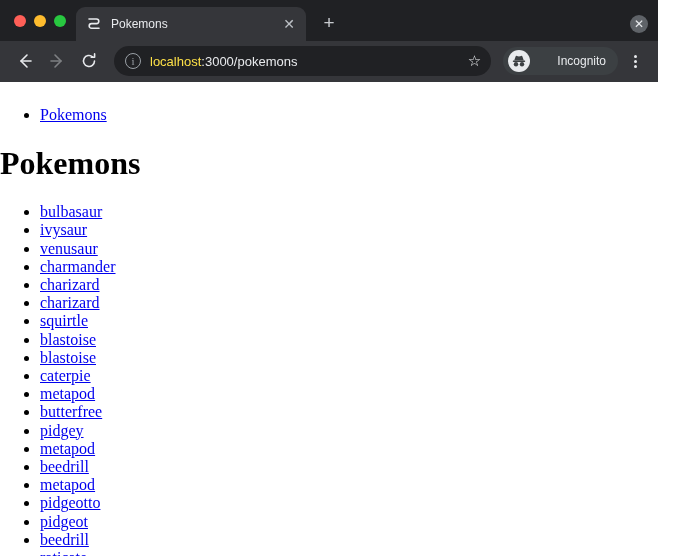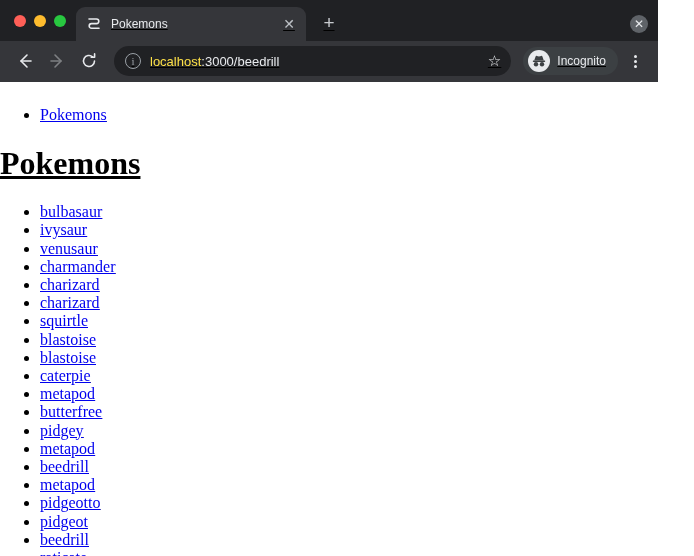--- a/index.html
+++ b/index.html
@@ -11,21 +11,20 @@
     background: #ffffff;
   }
 
   
   .browser {
     width: 658px;
     height: 556px;
     display: flex;
     flex-direction: column;
     background: #ffffff;
-    text-decoration: underline;
   }
 
   .tabstrip {
     background: #202124;
     height: 44px;
     display: flex;
     align-items: flex-end;
     padding-left: 8px;
     position: relative;
   }
@@ -174,20 +173,21 @@
   .incognito-avatar {
     width: 22px; height: 22px;
     border-radius: 50%;
     background: #e8eaed;
     display: flex; align-items: center; justify-content: center;
   }
   .incognito-label {
     color: #e8eaed;
     font-size: 12px;
     white-space: nowrap;
+    margin-left: 20px;
   }
   .kebab {
     width: 26px; height: 26px;
     color: #e8eaed;
     display: flex;
     flex-direction: column;
     align-items: center;
     justify-content: center;
     gap: 2px;
     flex: 0 0 auto;
@@ -277,21 +277,21 @@
     </div>
     <div class="navbtn">
       <svg width="18" height="18" viewBox="0 0 18 18">
         <path d="M14.5 9 A5.5 5.5 0 1 1 12.6 4.8" stroke="#e8eaed" stroke-width="1.6" fill="none" stroke-linecap="round"></path>
         <path d="M14.6 1.9 V5.3 H11.2" stroke="#e8eaed" stroke-width="1.6" fill="none" stroke-linecap="round" stroke-linejoin="round"></path>
       </svg>
     </div>
 
     <div class="omnibox">
       <span class="info-icon">i</span>
-      <span class="url"><span class="scheme-host">localhost</span><span>:3000/beedrill</span></span>
+      <span class="url"><span class="scheme-host">localhost</span><span>:3000/pokemons</span></span>
       <span class="star">☆</span>
     </div>
 
     <div class="incognito-pill">
       <span class="incognito-avatar">
         <svg width="16" height="16" viewBox="0 0 16 16">
           <path d="M3.2 7.4 L4.6 3.6 C4.8 3.0 5.3 2.7 5.9 2.9 L8 3.5 L10.1 2.9 C10.7 2.7 11.2 3.0 11.4 3.6 L12.8 7.4 Z" fill="#3c4043"></path>
           <rect x="1.8" y="7.6" width="12.4" height="1.3" rx="0.6" fill="#3c4043"></rect>
           <circle cx="5" cy="11.3" r="2.2" fill="#3c4043"></circle>
           <circle cx="11" cy="11.3" r="2.2" fill="#3c4043"></circle>

